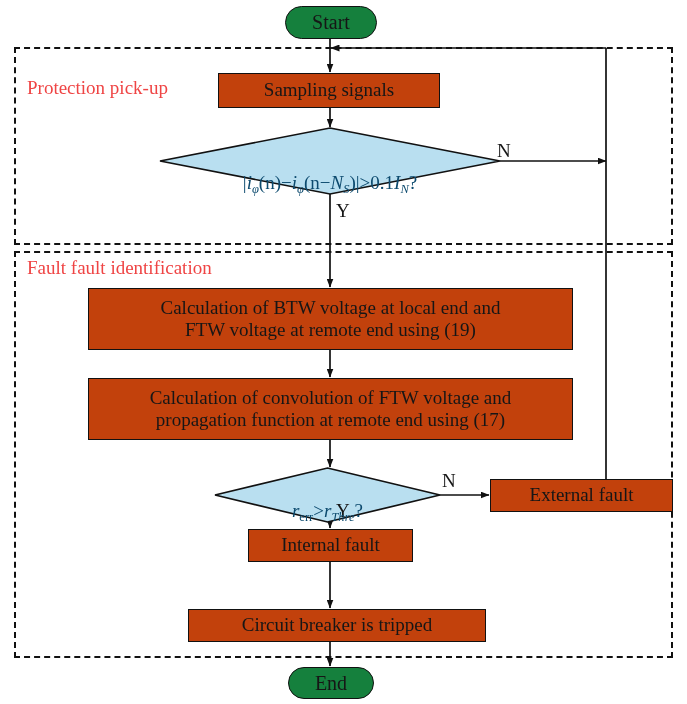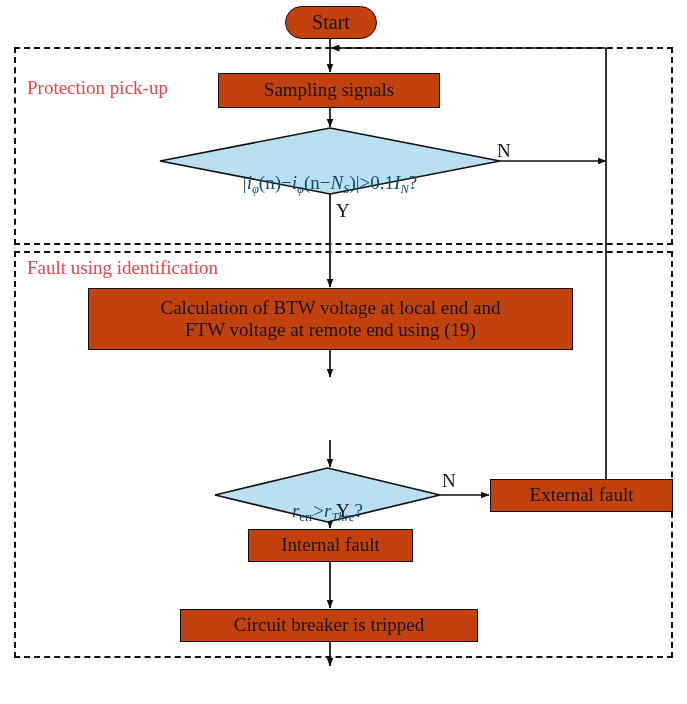--- a/index.html
+++ b/index.html
@@ -57,34 +57,34 @@
     line-height: 1.18;
     color: #161616;
     padding: 2px 6px;
   }
   .terminal {
     position: absolute;
     box-sizing: border-box;
     display: flex;
     align-items: center;
     justify-content: center;
-    background: #c2410c;
+    background: #15803d;
     border: 1.6px solid #111111;
     border-radius: 22px;
     font-size: 20px;
     color: #161616;
   }
   
   #node-start        { left: 285px; top: 6px;   width: 92px;  height: 33px; }
   #node-sampling     { left: 218px; top: 73px;  width: 222px; height: 35px; }
   #node-calc-btw     { left: 88px;  top: 288px; width: 485px; height: 62px; }
   #node-calc-conv    { left: 88px;  top: 378px; width: 485px; height: 62px; }
   #node-external     { left: 490px; top: 479px; width: 183px; height: 33px; }
   #node-internal     { left: 248px; top: 529px; width: 165px; height: 33px; }
-  #node-breaker      { left: 180px; top: 609px; width: 298px; height: 33px; }
+  #node-breaker      { left: 188px; top: 609px; width: 298px; height: 33px; }
   #node-end          { left: 288px; top: 667px; width: 86px;  height: 32px; }
 
   
   .decision {
     position: absolute;
     display: flex;
     align-items: flex-end;
     justify-content: center;
     text-align: center;
     font-size: 19px;
@@ -163,38 +163,47 @@
     <g stroke="#111111" stroke-width="1.7" fill="#b9dff0">
       <polygon points="330,128 500,161 330,194 160,161"></polygon>
       <polygon points="327.5,468 440,495 327.5,522 215,495"></polygon>
     </g>
   </svg>
 
   <div class="section-frame" id="section-protection"></div>
   <div class="section-frame" id="section-fault"></div>
 
   <div class="section-label" id="label-protection">Protection pick-up</div>
-  <div class="section-label" id="label-fault">Fault using identification</div>
+  <div class="section-label" id="label-fault">Fault fault identification</div>
 
   <div class="terminal" id="node-start">
     <span>Start</span>
   </div>
 
+  <div class="terminal" id="node-end">
+    <span>End</span>
+  </div>
 
   <div class="node" id="node-sampling">
     <span>Sampling signals</span>
   </div>
 
   <div class="node" id="node-calc-btw">
     <div>
       <div>Calculation of BTW voltage at local end and</div>
       <div>FTW voltage at remote end using (19)</div>
     </div>
   </div>
 
+  <div class="node" id="node-calc-conv">
+    <div>
+      <div>Calculation of convolution of FTW voltage and</div>
+      <div>propagation function at remote end using (17)</div>
+    </div>
+  </div>
 
   <div class="node" id="node-internal">
     <span>Internal fault</span>
   </div>
 
   <div class="node" id="node-external">
     <span>External fault</span>
   </div>
 
   <div class="node" id="node-breaker">

